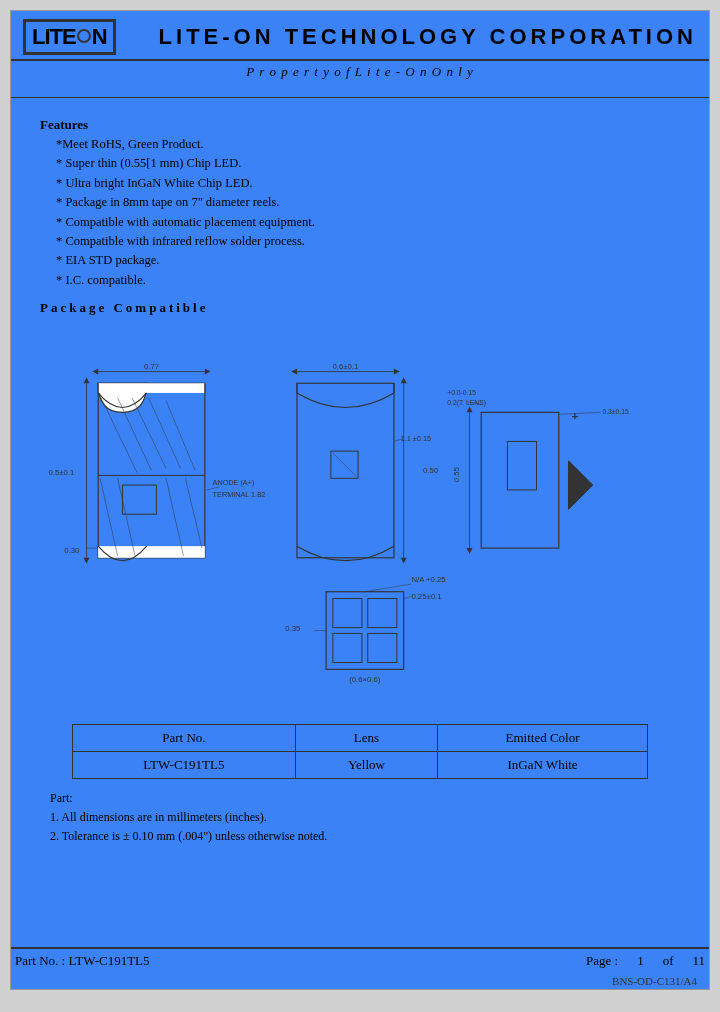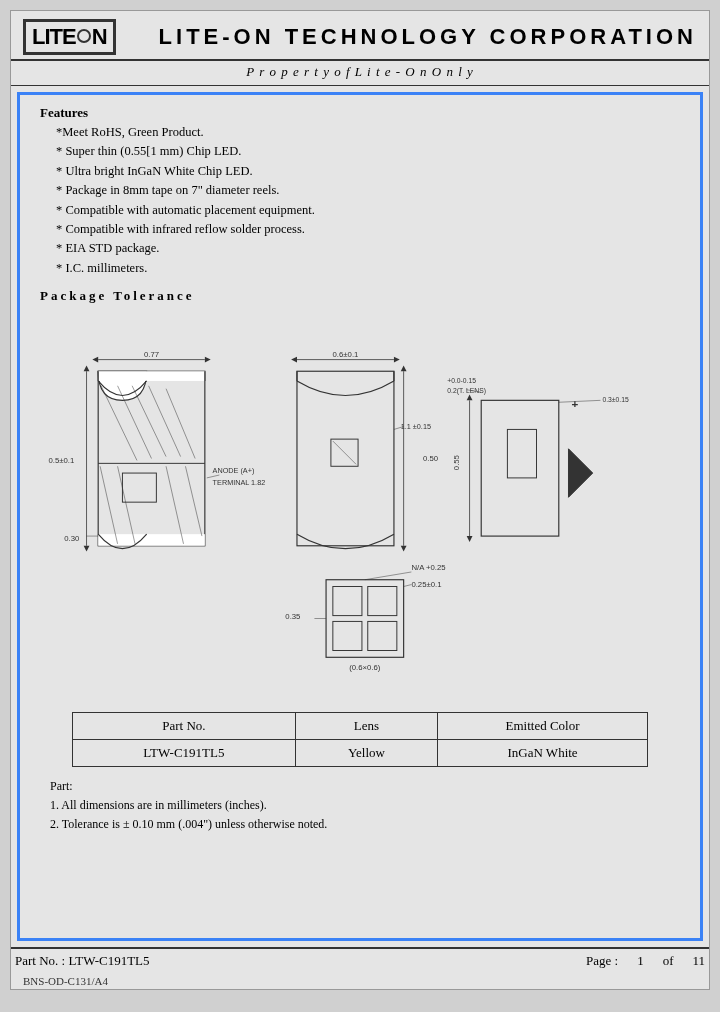--- a/index.html
+++ b/index.html
@@ -6,21 +6,21 @@
     body {
       width: 720px;
       min-height: 1012px;
       background: #d0d0d0;
       font-family: 'Times New Roman', Times, serif;
       font-size: 13px;
     }
     .page {
       width: 700px;
       min-height: 980px;
-      background: #e5e5e5;
+      background: #3b82f6;
       margin: 10px auto;
       display: flex;
       flex-direction: column;
       border: 1px solid #999;
     }
     
     .header {
       display: flex;
       align-items: center;
       justify-content: space-between;
@@ -63,21 +63,21 @@
       font-weight: bold;
       font-family: Arial, sans-serif;
       letter-spacing: 4px;
       color: #000;
       text-align: right;
     }
     .subtitle {
       text-align: center;
       font-size: 13px;
       font-style: italic;
-      padding: 3px 0 5px 0;
+      padding: 3px 0 17px 0;
       border-bottom: 1px solid #333;
       letter-spacing: 1px;
     }
     
     .content {
       flex: 1;
       padding: 10px 20px 10px 20px;
       border: 3px solid #3b82f6;
       margin: 6px;
     }
@@ -152,20 +152,21 @@
     }
     .footer-right {
       display: flex;
       gap: 19px;
       align-items: center;
     }
     .doc-ref {
       font-size: 11px;
       padding: 2px 12px;
       color: #333;
+      text-align: right;
     }
   </style>
 </head>
 <body>
 
 <div class="page">
 
   <div class="header">
     <div class="logo-area">
       <div class="logo-box">
@@ -182,24 +183,24 @@
 
     <div class="features-title">Features</div>
     <ul class="features-list">
       <li>Meet RoHS, Green Product.</li>
       <li>Super thin (0.55[1 mm) Chip LED.</li>
       <li>Ultra bright InGaN White Chip LED.</li>
       <li>Package in 8mm tape on 7" diameter reels.</li>
       <li>Compatible with automatic placement equipment.</li>
       <li>Compatible with infrared reflow solder process.</li>
       <li>EIA STD package.</li>
-      <li>I.C. millimeters.</li>
+      <li>I.C. compatible.</li>
     </ul>
 
-    <div class="pkg-title">Package    Tolerance</div>
+    <div class="pkg-title">Package    Compatible</div>
 
     <div class="diagrams">
       <svg class="diagram-svg" viewBox="0 0 660 380" xmlns="http://www.w3.org/2000/svg" style="font-family: Arial, sans-serif; font-size: 9px;">
 
         <rect x="60" y="50" width="110" height="180" fill="none" stroke="#333" stroke-width="1.2"></rect>
 
         <path d="M60,50 L110,50 Q110,80 85,80 Q60,80 60,50 Z" fill="white" stroke="#333" stroke-width="1.2"></path>
 
         <rect x="60" y="50" width="110" height="10" fill="white" stroke="none"></rect>
         <path d="M60,60 Q85,90 110,60" fill="none" stroke="#333" stroke-width="1.2"></path>

